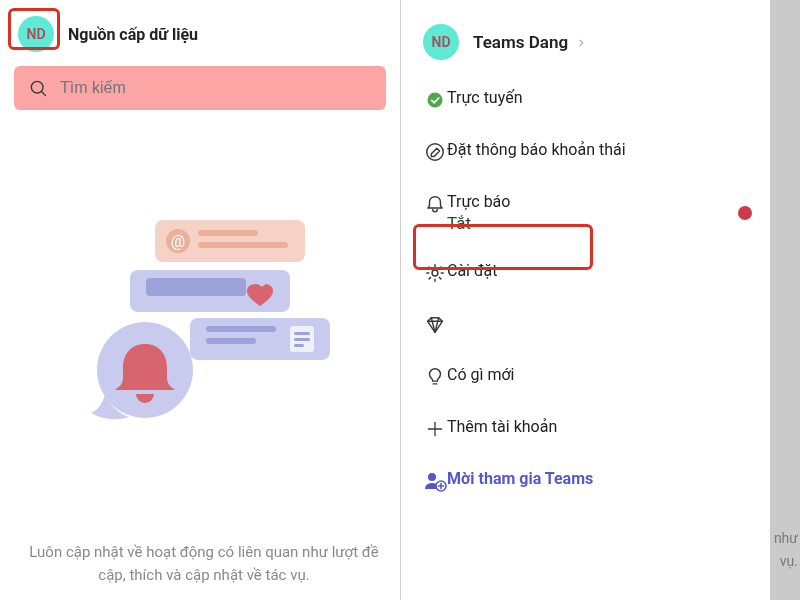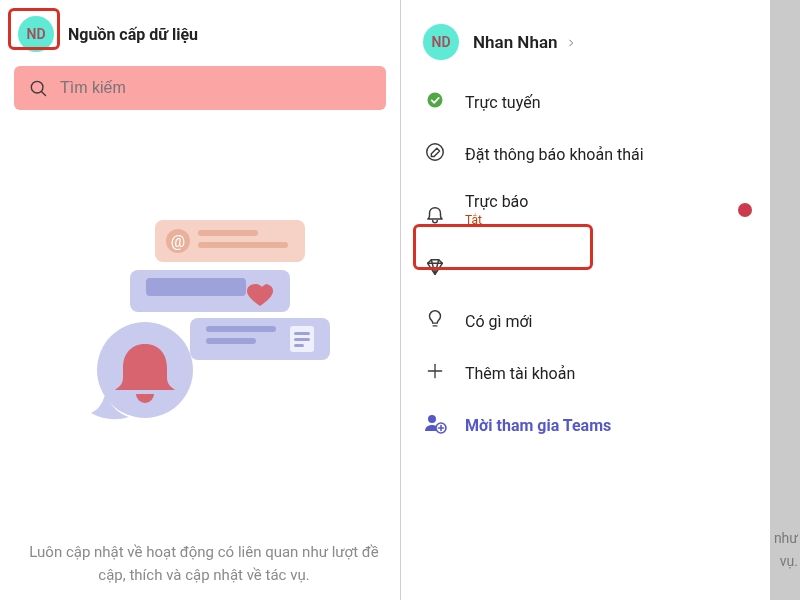--- a/index.html
+++ b/index.html
@@ -53,26 +53,26 @@
     background:#fff;
   }
   .profile-row {
     display:flex; align-items:center; gap:14px;
     padding:24px 22px 14px;
   }
   .profile-name { font-size:17px; font-weight:600; }
 
   .menu { }
   .menu-item {
-    display:flex; align-items:flex-end; gap:18px;
+    display:flex; align-items:flex-start; 
     padding:14px 22px; position:relative; cursor:pointer;
   }
   .menu-item .mi-icon { width:24px; height:24px; flex:0 0 24px; display:flex; align-items:center; justify-content:center; }
   .menu-item .mi-text { font-size:16px; color:#222; }
-  .menu-item .mi-sub  { font-size:12px; color:#c2410c; margin-top:2px; display:block; }
+  .menu-item .mi-sub  { font-size:17px; color:#14532d; margin-top:2px; display:block; }
   .invite .mi-text { color:#5558c8; font-weight:700; }
   .badge-dot {
     position:absolute; right:18px; top:50%; transform:translateY(-50%);
     width:14px; height:14px; background:#cc3a4b; border-radius:50%;
   }
 
   
   .hl {
     position:absolute; border:3px solid #d93025; border-radius:6px;
     pointer-events:none;
@@ -143,21 +143,21 @@
 <div class="backdrop"></div>
 <div class="backdrop-text">
   <span>n như</span><br>
   <span>vụ.</span>
 </div>
 
 <div class="right-pane">
   <div class="profile-row">
     <div class="avatar">ND</div>
     <div class="profile-name">
-      <span>Nhan Nhan</span>
+      <span>Teams Dang</span>
       <span class="icon" style="margin-left:4px;">
         <svg width="10" height="10" viewBox="0 0 24 24">
             <polyline class="stroke" points="9 5 16 12 9 19"></polyline>
           </svg>
       </span>
     </div>
   </div>
 
   <div class="menu">
 
@@ -188,20 +188,29 @@
             <path class="stroke" d="M9.5 18 a2.5 2.5 0 0 0 5 0"></path>
           </svg>
       </span>
       <span>
         <span class="mi-text">Trực báo</span>
         <span class="mi-sub">Tắt</span>
       </span>
       <span class="badge-dot"></span>
     </div>
 
+    <div class="menu-item">
+      <span class="mi-icon icon">
+        <svg width="22" height="22" viewBox="0 0 24 24">
+            <circle class="stroke" cx="12" cy="12" r="3.2"></circle>
+            <path class="stroke" d="M12 3v2.2 M12 18.8V21 M3 12h2.2 M18.8 12H21 M5.6 5.6l1.6 1.6 M16.8 16.8l1.6 1.6 M18.4 5.6l-1.6 1.6 M7.2 16.8l-1.6 1.6"></path>
+          </svg>
+      </span>
+      <span class="mi-text">Cài đặt</span>
+    </div>
 
     <div class="menu-item">
       <span class="mi-icon icon">
         <svg width="22" height="22" viewBox="0 0 24 24">
             <path class="stroke" d="M4 8 L8 4 H16 L20 8 L12 20 Z"></path>
             <path class="stroke" d="M4 8 H20 M8 4 L12 20 M16 4 L12 20"></path>
           </svg>
       </span>
     </div>
 

